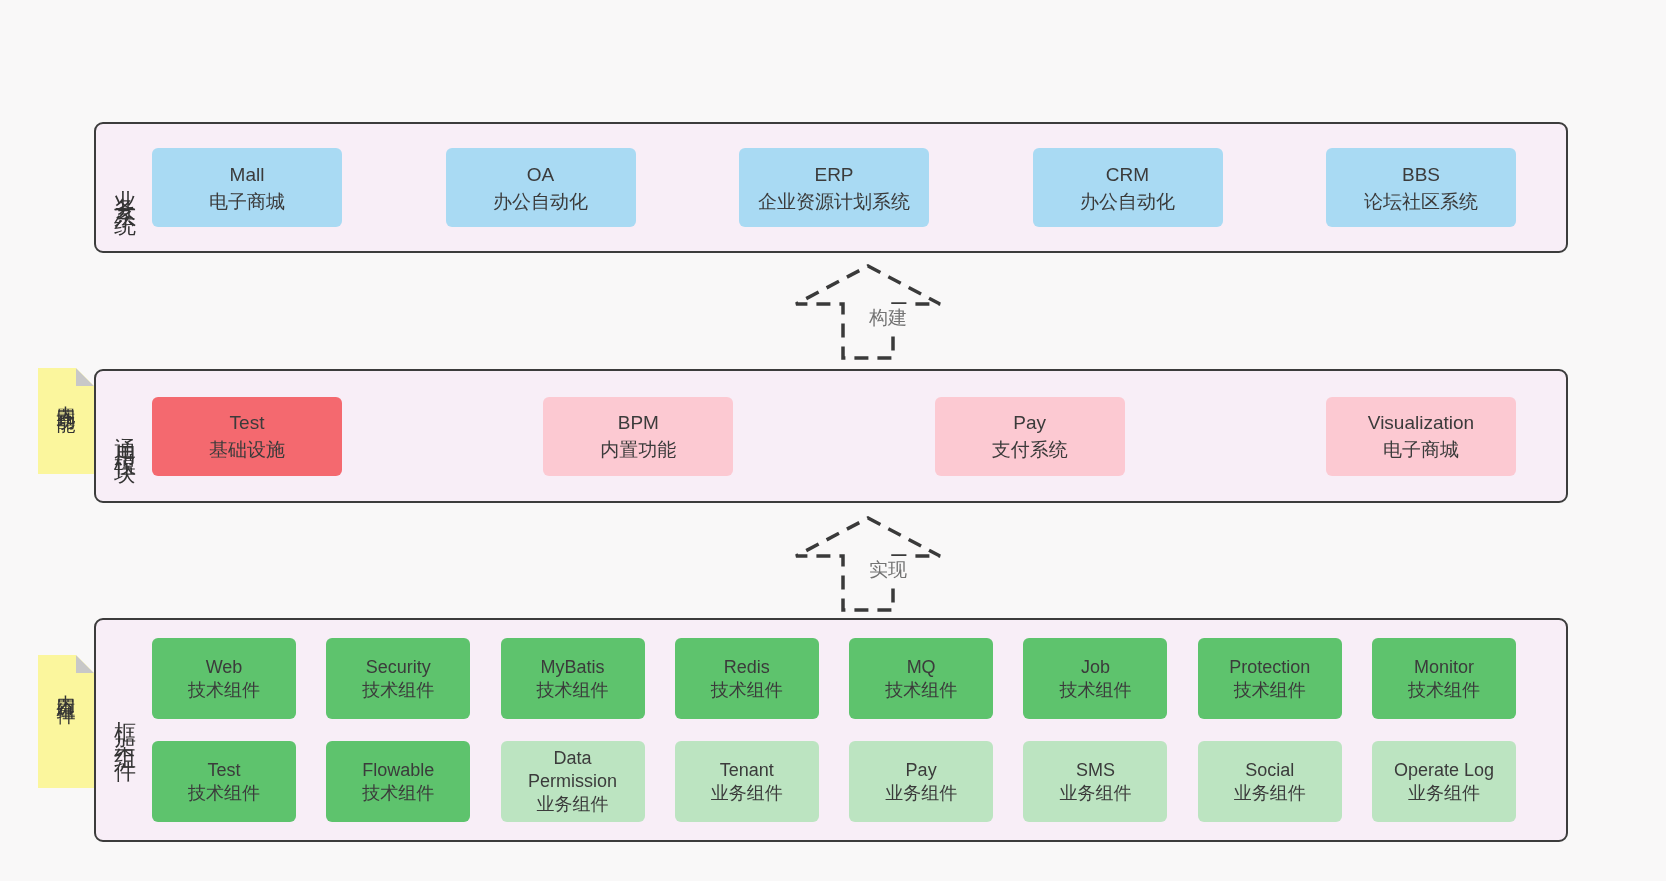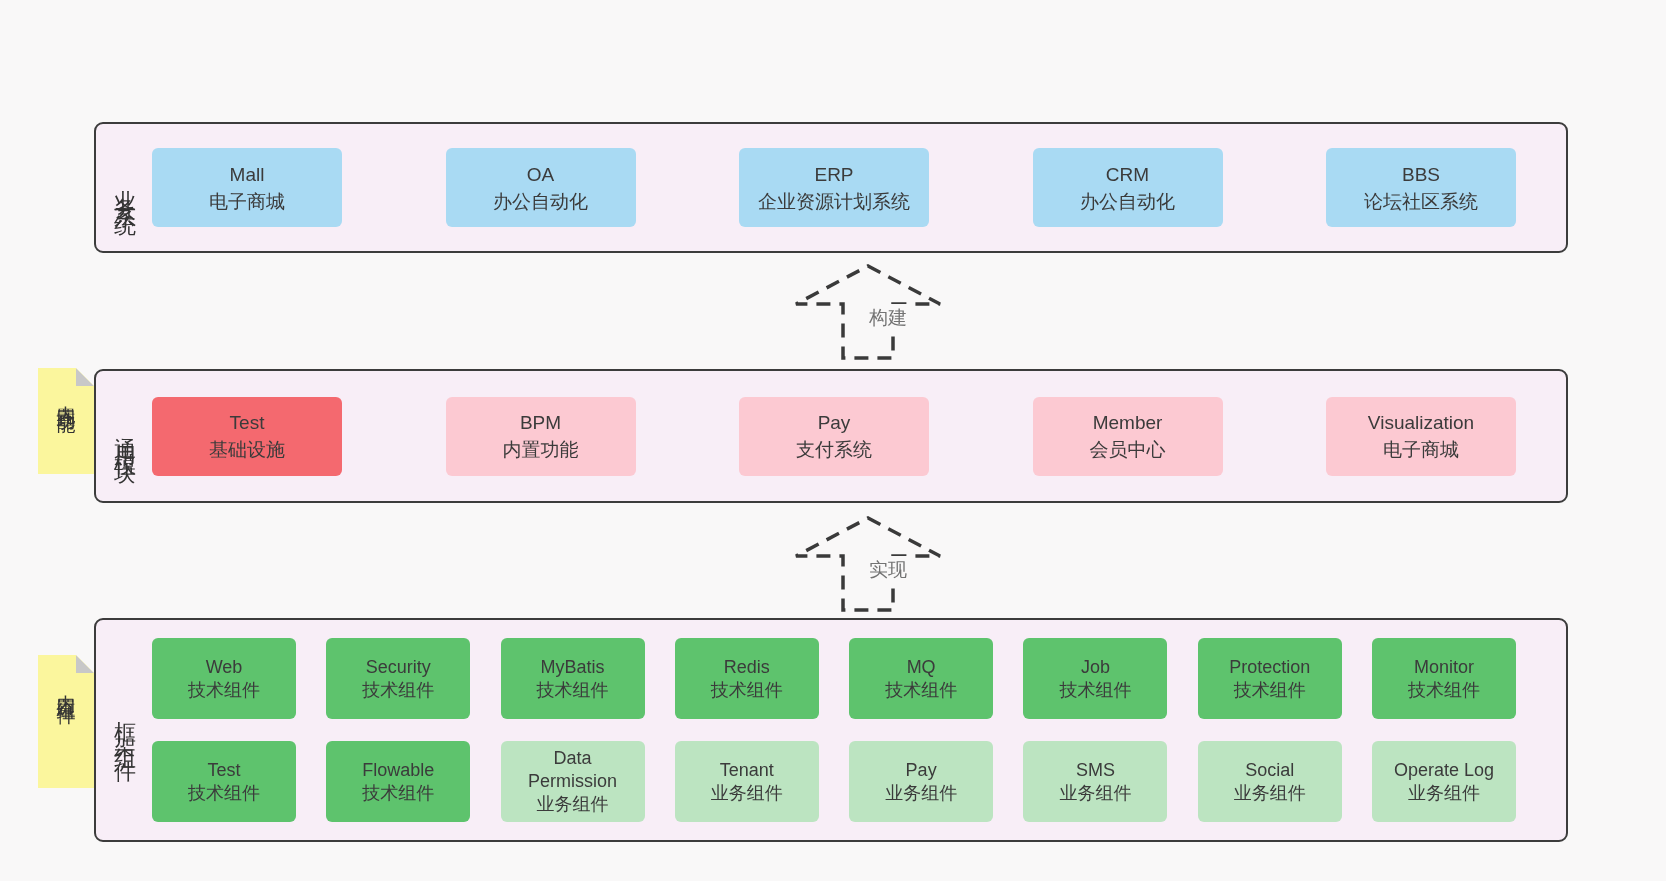--- a/index.html
+++ b/index.html
@@ -113,24 +113,20 @@
     </div>
     <div class="box big pink">
       <div>BPM</div>
       <div>内置功能</div>
     </div>
     <div class="box big pink">
       <div>Pay</div>
       <div>支付系统</div>
     </div>
     <div class="box big pink">
-      <div>Member</div>
-      <div>会员中心</div>
-    </div>
-    <div class="box big pink">
       <div>Visualization</div>
       <div>电子商城</div>
     </div>
   </div>
 </div>
 
 <div class="arrow" style="left:793px;top:514px;">
   <svg width="150" height="100" viewBox="0 0 150 100">
     <polygon points="75,4 147,42 100,42 100,96 50,96 50,42 3,42" fill="none" stroke="#3a3a3a" stroke-width="3.5" stroke-dasharray="14 9"></polygon>
   </svg>

